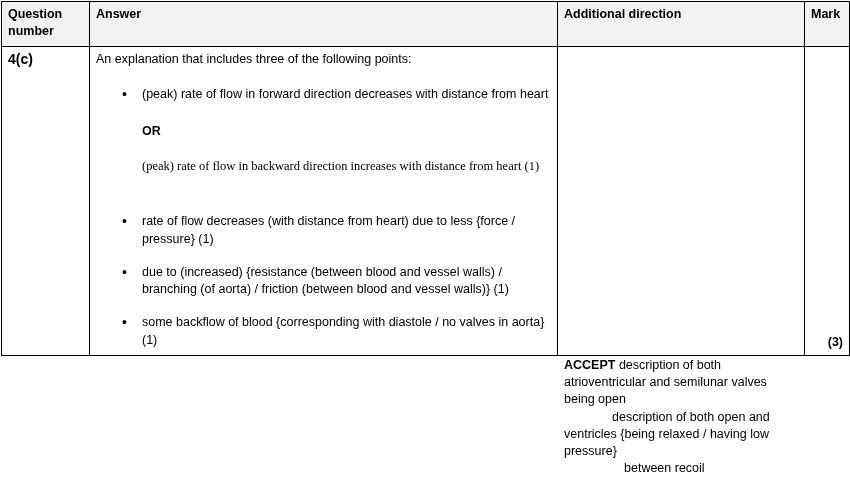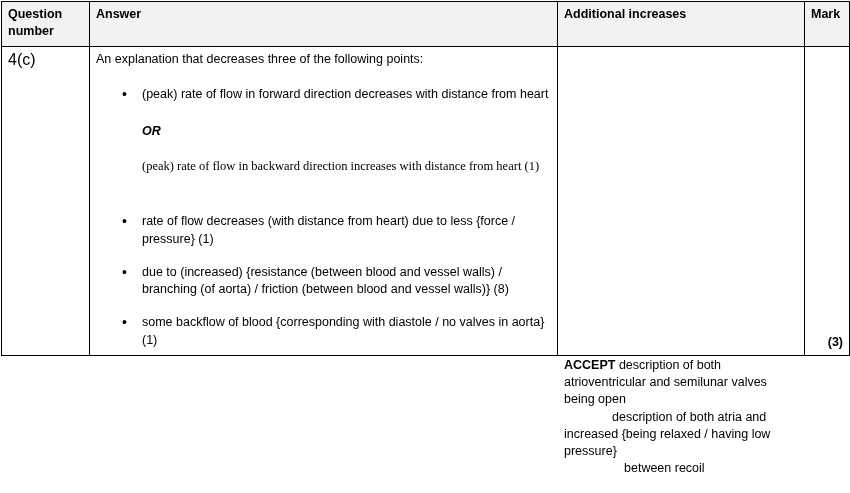--- a/index.html
+++ b/index.html
@@ -40,22 +40,22 @@
     font-size: 12.5px;
     line-height: 1.35;
     padding: 5px 6px 6px 6px;
   }
   .col-qnum { width: 88px; }
   .col-answer { width: 468px; }
   .col-guidance { width: 247px; }
   .col-mark { width: 45px; }
 
   td.qnum {
-    font-weight: normal;
-    font-size: 16px;
+    font-weight: bold;
+    font-size: 14px;
     padding-top: 6px;
   }
   td.answer {
     padding-top: 6px;
     line-height: 1.35;
   }
   td.guidance {
     padding-top: 6px;
     line-height: 1.35;
     position: relative;
@@ -85,21 +85,20 @@
   ul.points > li .bullet {
     position: absolute;
     left: 26px;
     top: -1px;
     font-size: 14px;
     line-height: 1.38;
   }
   .or-line {
     font-weight: bold;
     margin: 20px 0 0 0;
-    font-style: italic;
   }
   .sub-line {
     margin: 18px 0 0 0;
     line-height: 1.38;
     font-family: Liberation Serif, serif;
   }
   .spacer-after-first {
     height: 22px;
   }
   .guidance-block {
@@ -138,55 +137,55 @@
     <colgroup>
       <col class="col-qnum">
       <col class="col-answer">
       <col class="col-guidance">
       <col class="col-mark">
     </colgroup>
     <thead>
       <tr>
         <th>Question number</th>
         <th>Answer</th>
-        <th>Additional increases</th>
+        <th>Additional direction</th>
         <th>Mark</th>
       </tr>
     </thead>
     <tbody>
       <tr>
         <td class="qnum">4(c)</td>
         <td class="answer">
-          <p class="stem">An explanation that decreases three of the following points:</p>
+          <p class="stem">An explanation that includes three of the following points:</p>
           <ul class="points">
             <li>
               <span class="bullet">•</span>
               <span>(peak) rate of flow in forward direction decreases with distance from heart</span>
               <p class="or-line">OR</p>
               <p class="sub-line">(peak) rate of flow in backward direction increases with distance from heart (1)</p>
               <div class="spacer-after-first"></div>
             </li>
             <li>
               <span class="bullet">•</span>
               <span>rate of flow decreases (with distance from heart) due to less {force / pressure} (1)</span>
             </li>
             <li>
               <span class="bullet">•</span>
-              <span>due to (increased) {resistance (between blood and vessel walls) / branching (of aorta) / friction (between blood and vessel walls)} (8)</span>
+              <span>due to (increased) {resistance (between blood and vessel walls) / branching (of aorta) / friction (between blood and vessel walls)} (1)</span>
             </li>
             <li>
               <span class="bullet">•</span>
               <span>some backflow of blood {corresponding with diastole / no valves in aorta} (1)</span>
             </li>
           </ul>
         </td>
         <td class="guidance">
           <div class="guidance-block">
             <p><span class="accept">ACCEPT</span><span> description of both atrioventricular and semilunar valves being open</span></p>
-            <p class="indent-1">description of both atria and increased {being relaxed / having low pressure}</p>
+            <p class="indent-1">description of both open and ventricles {being relaxed / having low pressure}</p>
             <p class="indent-2">between recoil</p>
           </div>
         </td>
         <td class="mark">
           <div class="mark-value">(3)</div>
         </td>
       </tr>
     </tbody>
   </table>
 </div>

